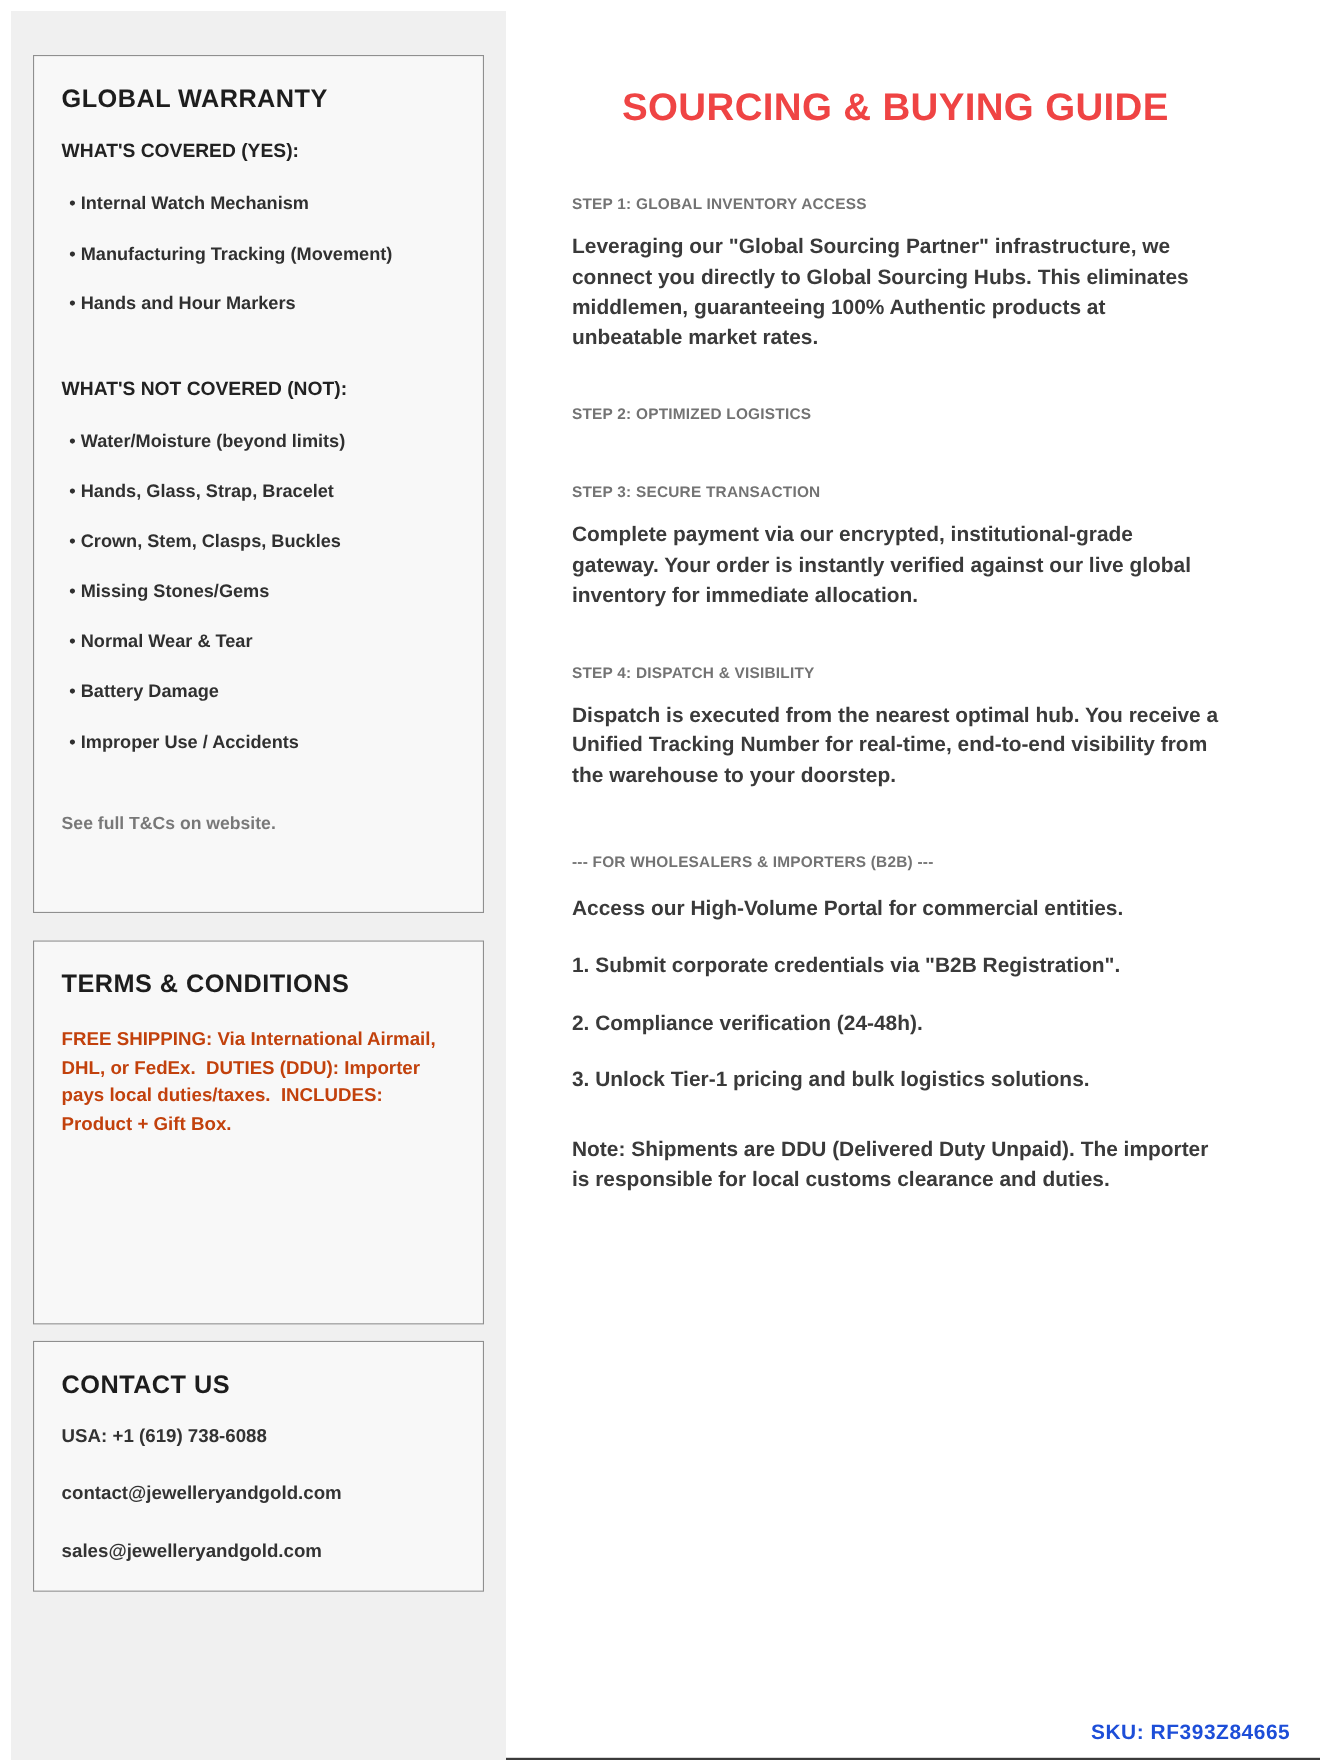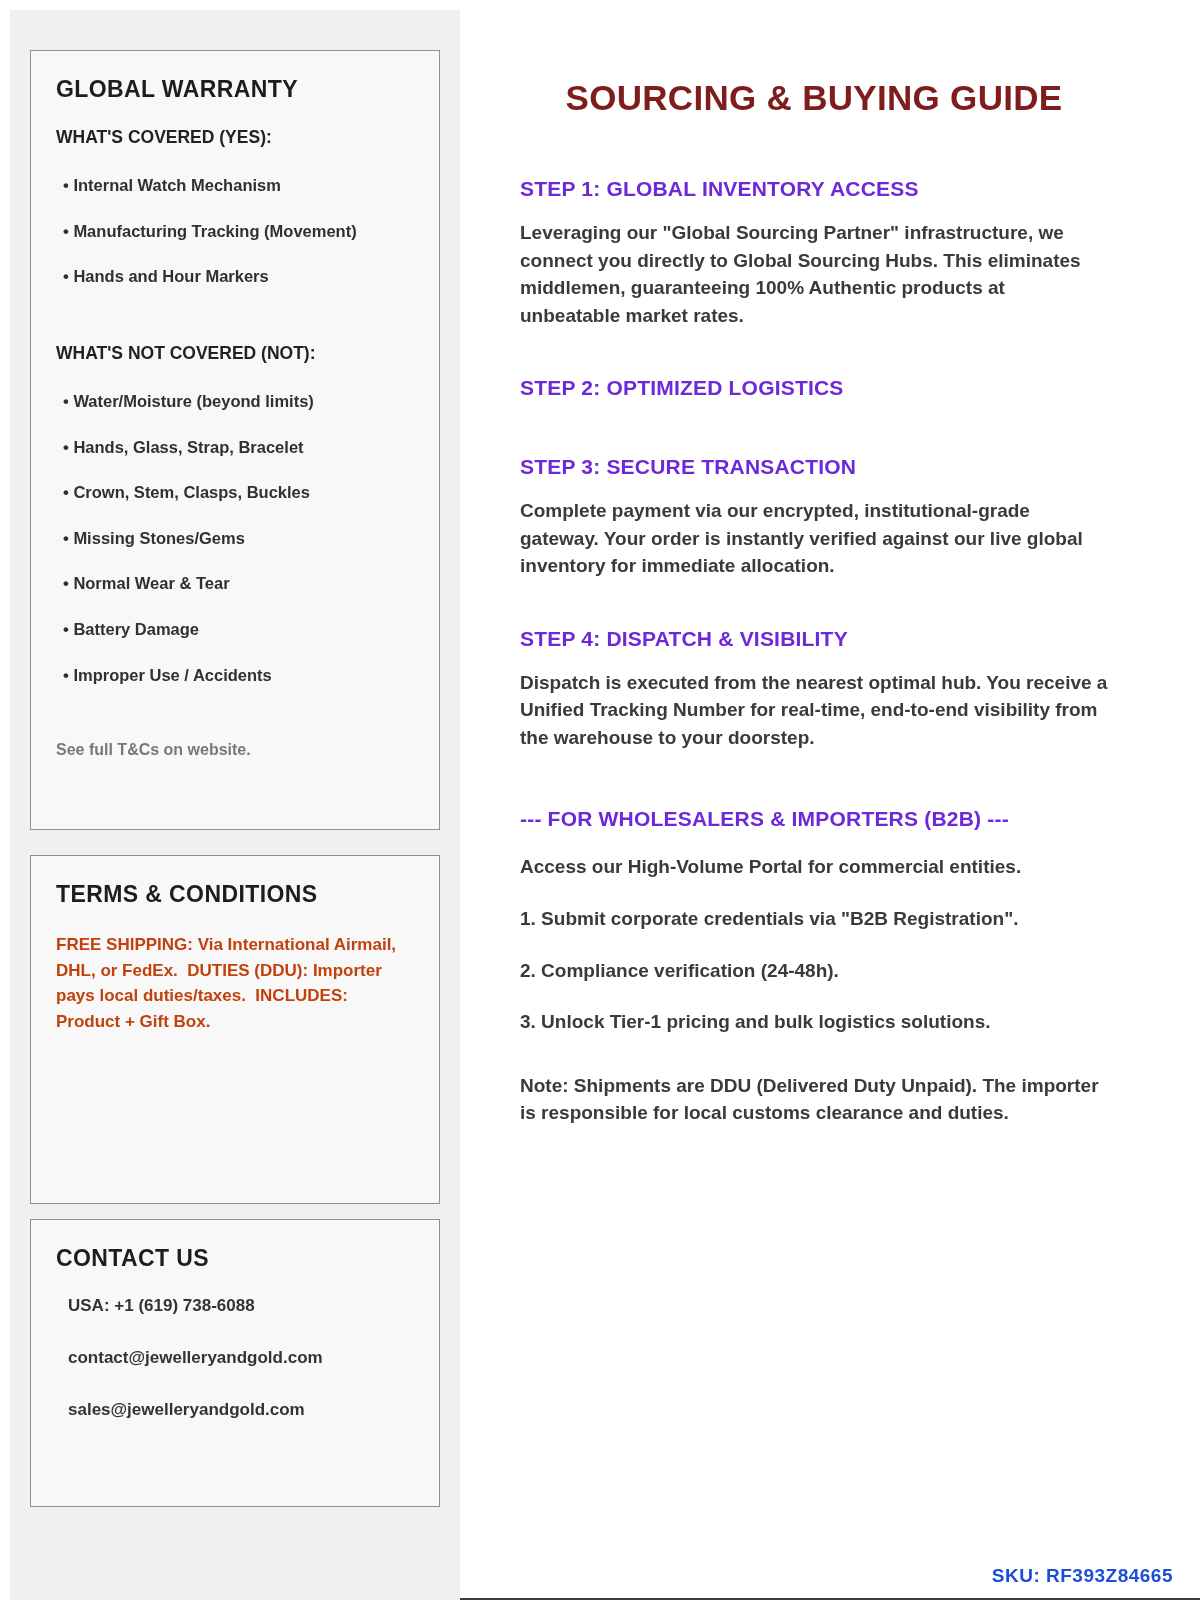--- a/index.html
+++ b/index.html
@@ -25,21 +25,21 @@
     background: #f0f0f0;
     padding: 40px 20px 0 20px;
   }
   .box {
     background: #f8f8f8;
     border: 1.5px solid #8f8f8f;
     padding: 20px 20px;
   }
   .warranty-box { height: 780px; margin-bottom: 25px; }
   .terms-box    { height: 349px; margin-bottom: 15px; }
-  .contact-box  { height: 288px; }
+  .contact-box  { height: 228px; }
 
   .box h2 {
     font-size: 23px;
     font-weight: 700;
     color: #1d1d1d;
     letter-spacing: 0.4px;
     margin-bottom: 14px;
   }
   .box h3 {
     font-size: 17.5px;
@@ -67,46 +67,45 @@
     font-weight: 700;
     color: #c2410c;
     line-height: 1.5;
     white-space: pre-wrap;
   }
   .contact-line {
     font-size: 17px;
     font-weight: 700;
     color: #333333;
     margin-bottom: 22px;
-    margin-left: 12px;
   }
 
   
   .main {
     position: absolute;
     left: 450px; top: 0;
     width: 750px;
     height: 1600px;
     padding: 58px 0 0 45px;
   }
   .main-inner { width: 618px; }
   .main-title {
     font-size: 35px;
     font-weight: 800;
-    color: #7f1d1d;
+    color: #ef4444;
     text-align: center;
     letter-spacing: 0.3px;
     margin-bottom: 44px;
     white-space: nowrap;
   }
   .step { margin-bottom: 27px; }
   .step h2, .b2b h2 {
-    font-size: 21px;
-    font-weight: 700;
-    color: #6d28d9;
+    font-size: 14px;
+    font-weight: 700;
+    color: #737373;
     margin-bottom: 8px;
     letter-spacing: 0.2px;
   }
   .step p, .b2b p {
     font-size: 19px;
     font-weight: 600;
     color: #3a3a3a;
     line-height: 1.45;
   }
   .b2b { margin-top: 36px; }

